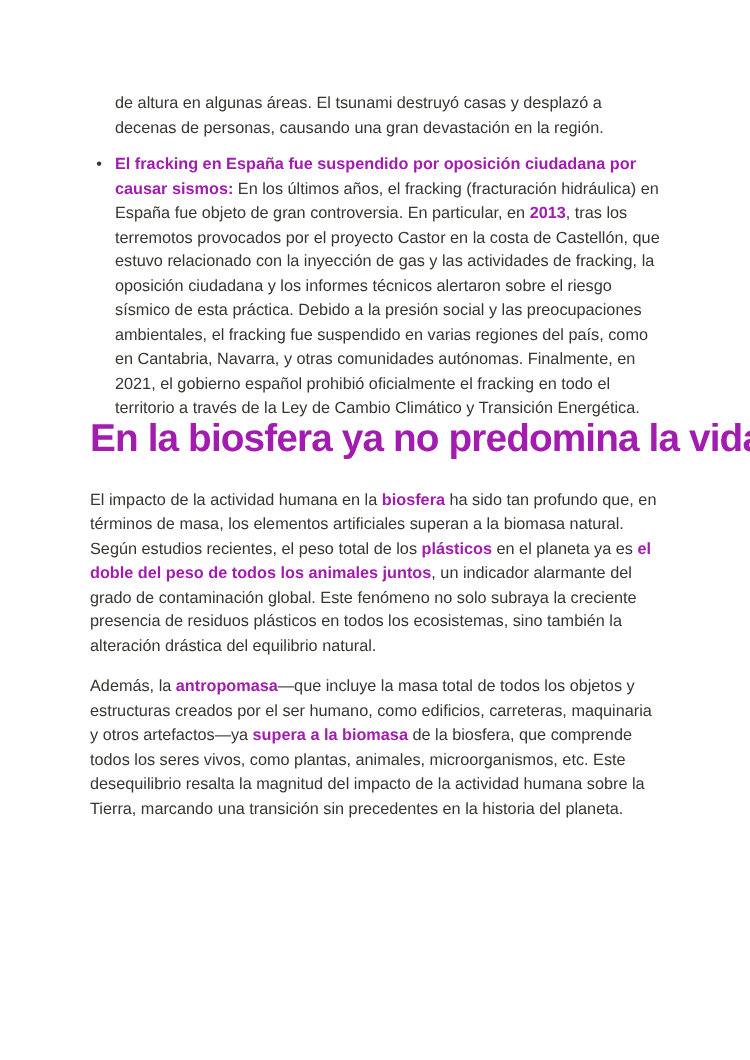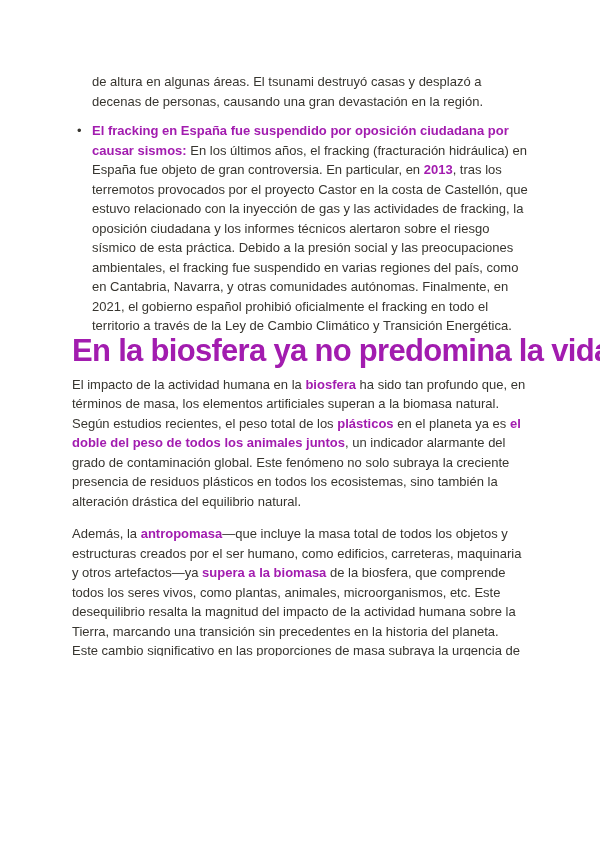--- a/index.html
+++ b/index.html
@@ -54,21 +54,21 @@
     line-height: 30px;
     font-weight: 700;
     letter-spacing: -0.7px;
     color: #a21caf;
     white-space: nowrap;
   }
   .h-second {
     margin-top: 18px;
   }
   .after-heading {
-    margin-top: 9px;
+    margin-top: 24px;
   }
   .para-gap {
     margin-top: 13px;
   }
   .footer {
     position: absolute;
     top: 806px;
     left: 30px;
     right: 28px;
     display: flex;

